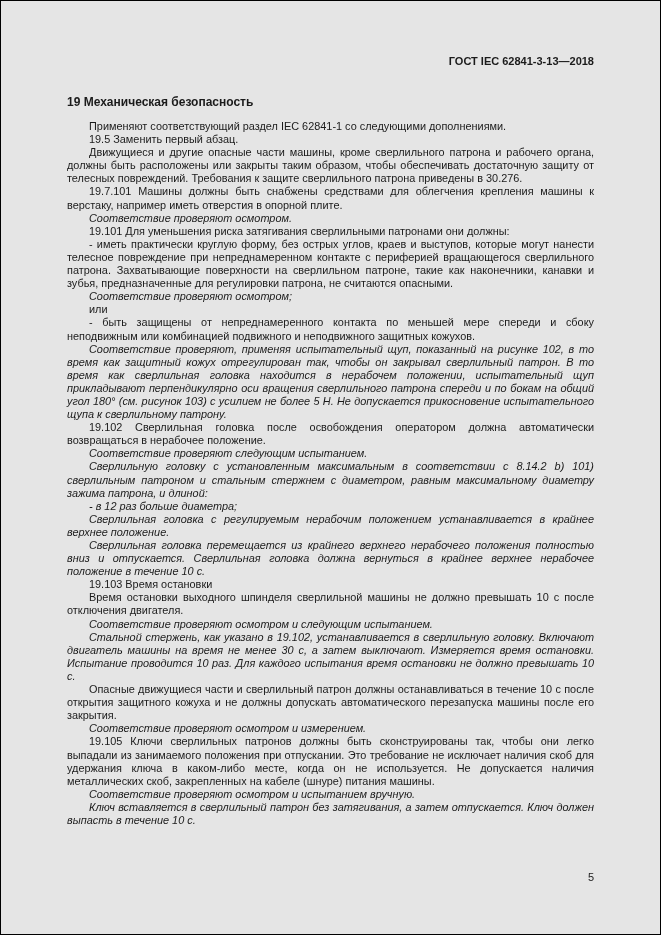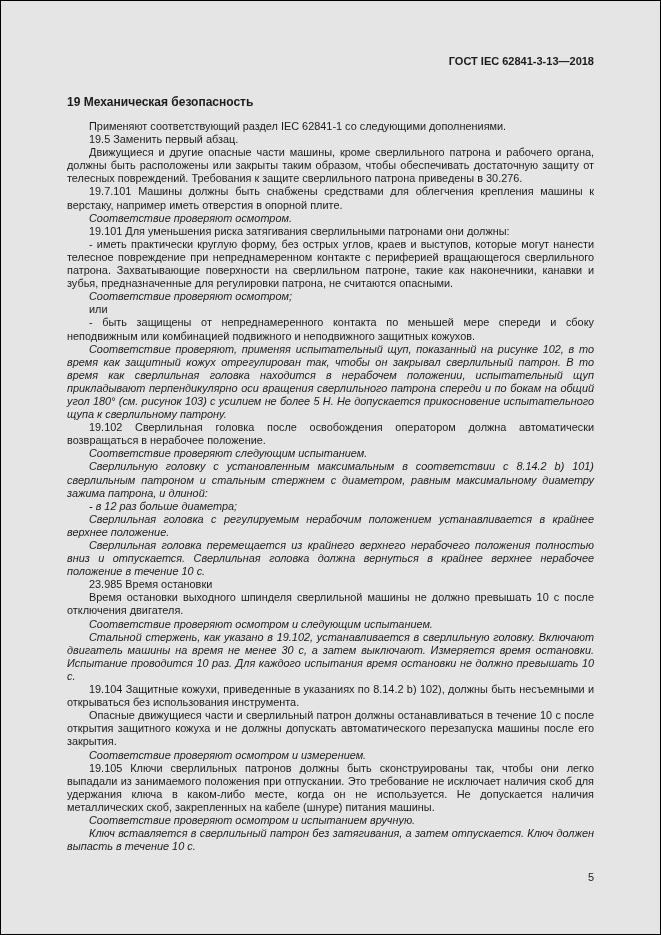--- a/index.html
+++ b/index.html
@@ -83,25 +83,24 @@
         <p class="para italic">Соответствие проверяют осмотром;</p>
         <p class="para">или</p>
         <p class="para">- быть защищены от непреднамеренного контакта по меньшей мере спереди и сбоку неподвижным или комбинацией подвижного и неподвижного защитных кожухов.</p>
         <p class="para italic">Соответствие проверяют, применяя испытательный щуп, показанный на рисунке 102, в то время как защитный кожух отрегулирован так, чтобы он закрывал сверлильный патрон. В то время как сверлильная головка находится в нерабочем положении, испытательный щуп прикладывают перпендикулярно оси вращения сверлильного патрона спереди и по бокам на общий угол 180° (см. рисунок 103) с усилием не более 5 Н. Не допускается прикосновение испытательного щупа к сверлильному патрону.</p>
         <p class="para">19.102 Сверлильная головка после освобождения оператором должна автоматически возвращаться в нерабочее положение.</p>
         <p class="para italic">Соответствие проверяют следующим испытанием.</p>
         <p class="para italic">Сверлильную головку с установленным максимальным в соответствии с 8.14.2 b) 101) сверлильным патроном и стальным стержнем с диаметром, равным максимальному диаметру зажима патрона, и длиной:</p>
         <p class="para italic">- в 12 раз больше диаметра;</p>
         <p class="para italic">Сверлильная головка с регулируемым нерабочим положением устанавливается в крайнее верхнее положение.</p>
         <p class="para italic">Сверлильная головка перемещается из крайнего верхнего нерабочего положения полностью вниз и отпускается. Сверлильная головка должна вернуться в крайнее верхнее нерабочее положение в течение 10 с.</p>
-        <p class="para">23.985 Время остановки</p>
+        <p class="para">19.103 Время остановки</p>
         <p class="para">Время остановки выходного шпинделя сверлильной машины не должно превышать 10 с после отключения двигателя.</p>
         <p class="para italic">Соответствие проверяют осмотром и следующим испытанием.</p>
         <p class="para italic">Стальной стержень, как указано в 19.102, устанавливается в сверлильную головку. Включают двигатель машины на время не менее 30 с, а затем выключают. Измеряется время остановки. Испытание проводится 10 раз. Для каждого испытания время остановки не должно превышать 10 с.</p>
-        <p class="para">19.104 Защитные кожухи, приведенные в указаниях по 8.14.2 b) 102), должны быть несъемными и открываться без использования инструмента.</p>
         <p class="para">Опасные движущиеся части и сверлильный патрон должны останавливаться в течение 10 с после открытия защитного кожуха и не должны допускать автоматического перезапуска машины после его закрытия.</p>
         <p class="para italic">Соответствие проверяют осмотром и измерением.</p>
         <p class="para">19.105 Ключи сверлильных патронов должны быть сконструированы так, чтобы они легко выпадали из занимаемого положения при отпускании. Это требование не исключает наличия скоб для удержания ключа в каком-либо месте, когда он не используется. Не допускается наличия металлических скоб, закрепленных на кабеле (шнуре) питания машины.</p>
         <p class="para italic">Соответствие проверяют осмотром и испытанием вручную.</p>
         <p class="para italic">Ключ вставляется в сверлильный патрон без затягивания, а затем отпускается. Ключ должен выпасть в течение 10 с.</p>
       </div>
 
   </div>
 
   <div class="page-number">5</div>

